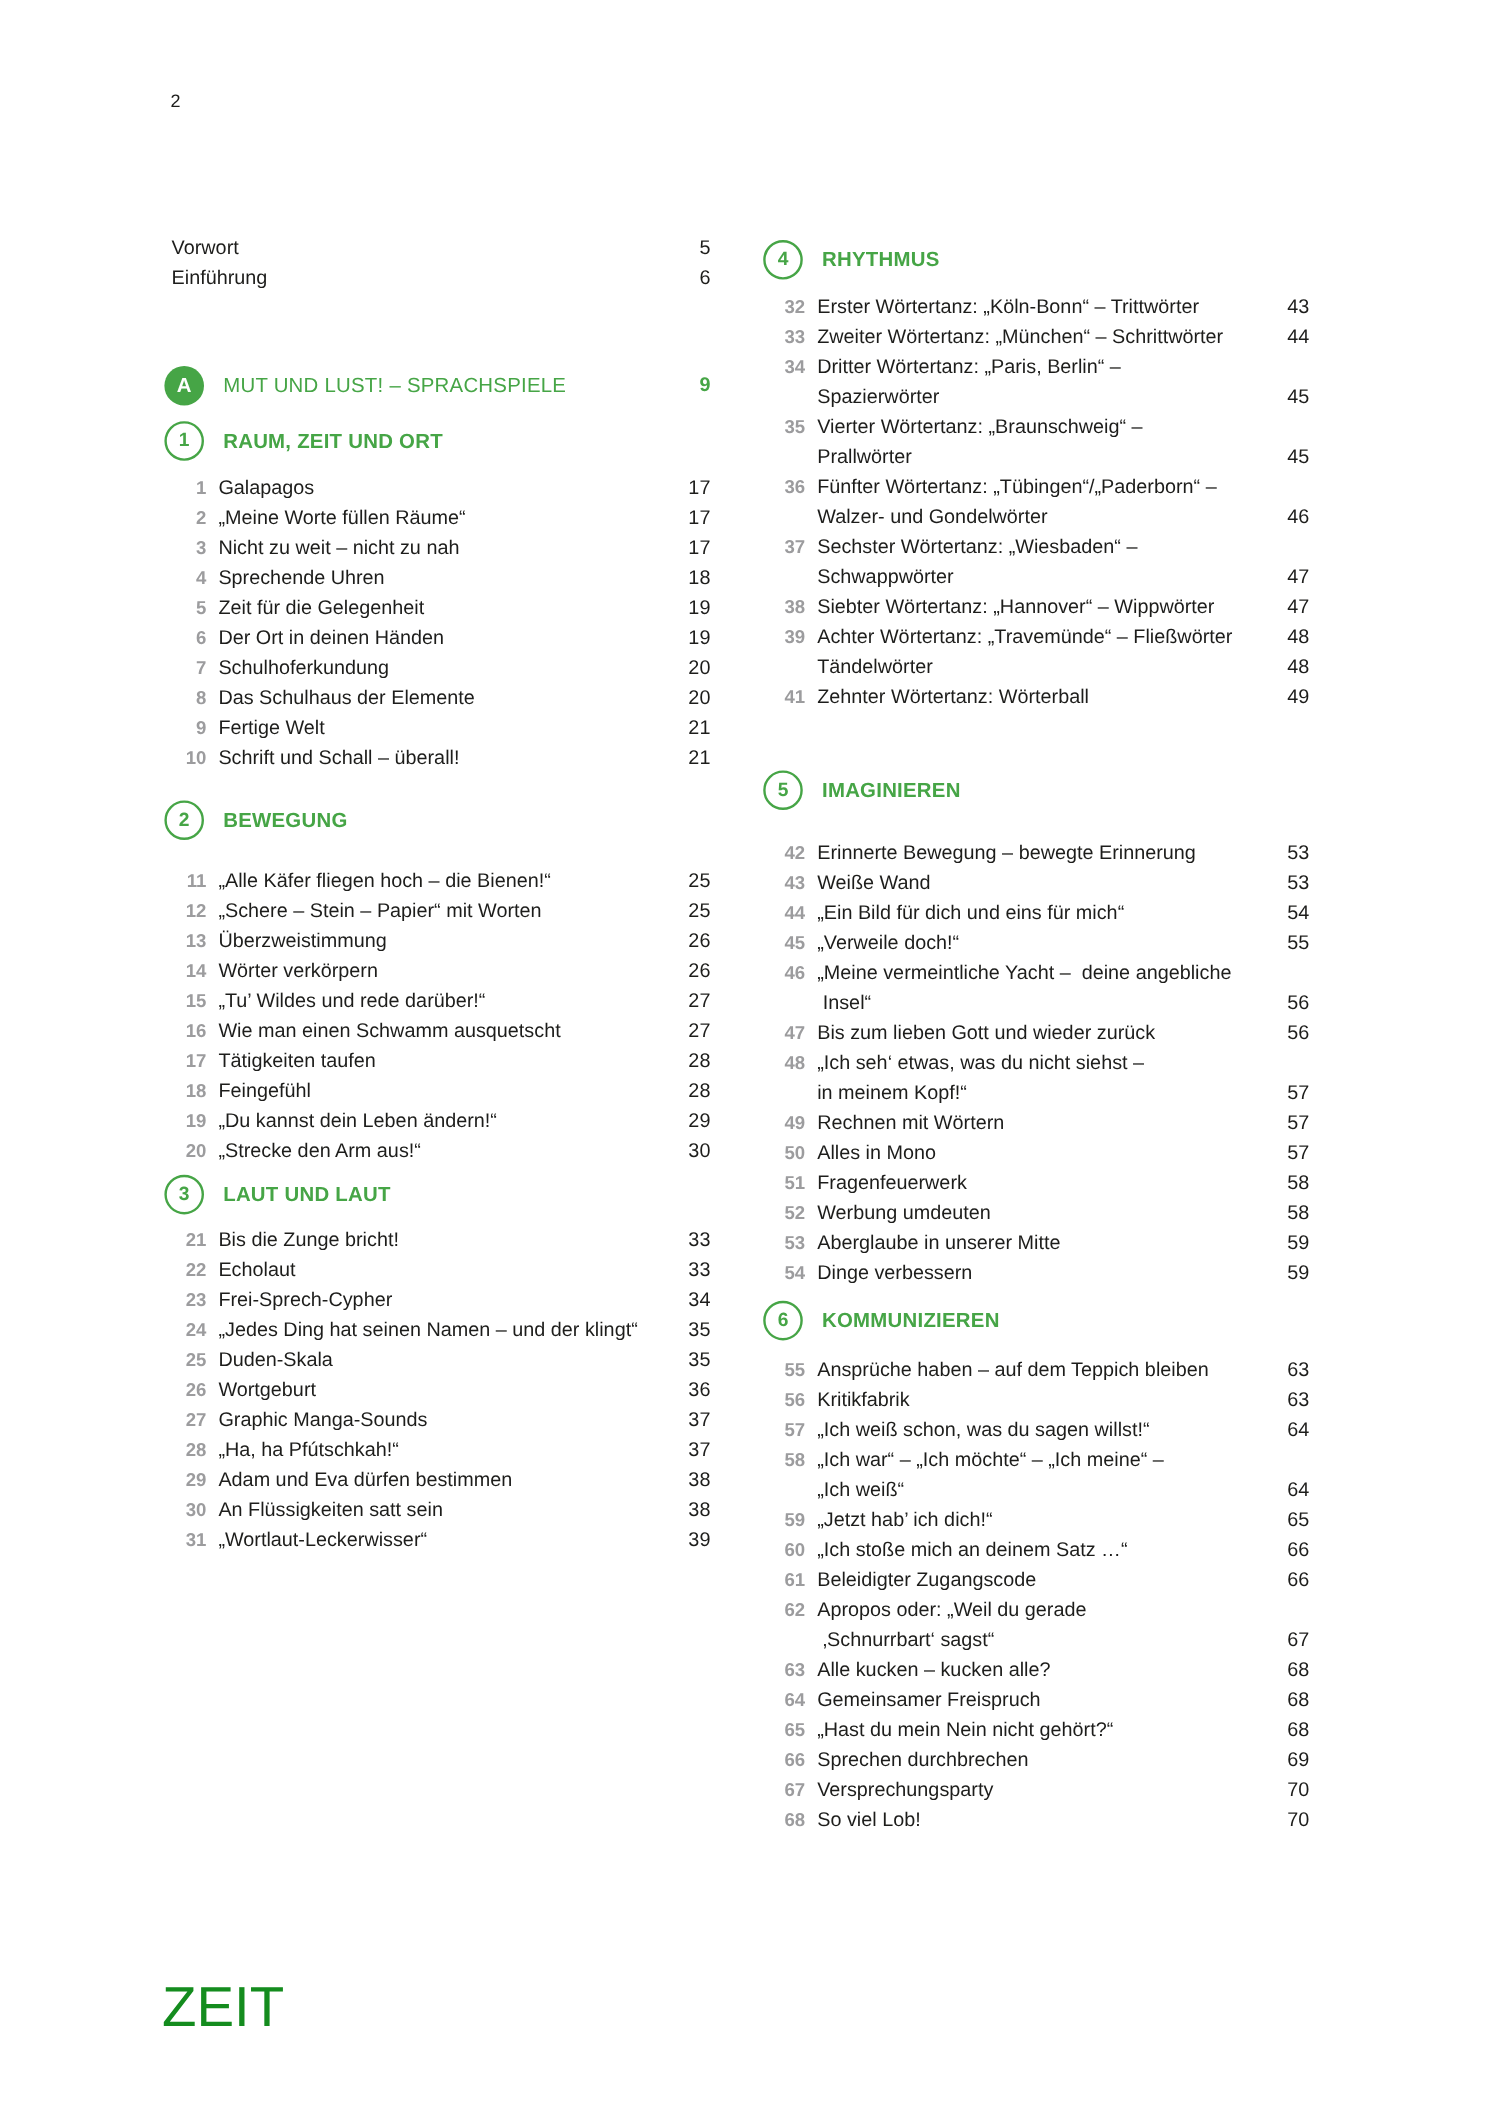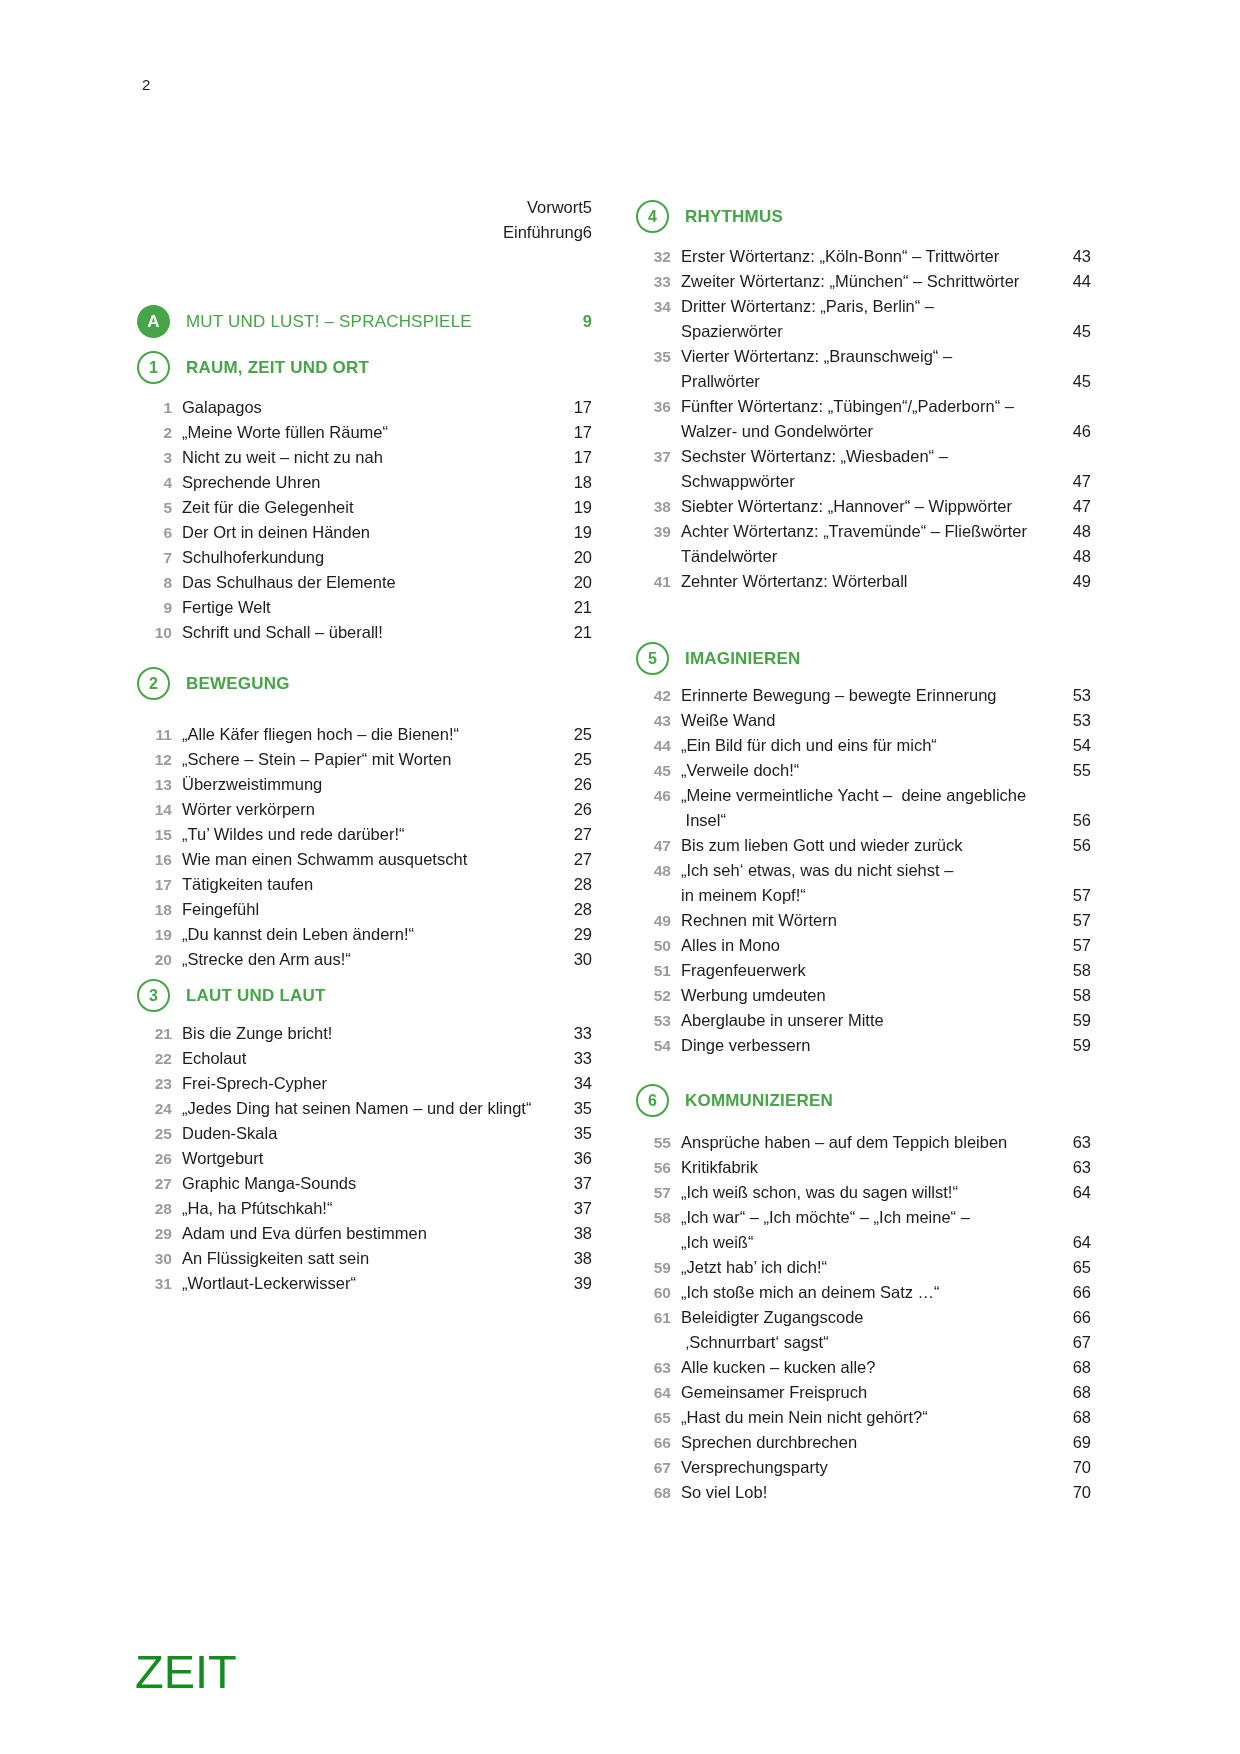--- a/index.html
+++ b/index.html
@@ -6,21 +6,21 @@
   body{
     width:1240px;height:1754px;background:#ffffff;position:relative;
     font-family:"Liberation Sans","DejaVu Sans",sans-serif;
     color:var(--ink,#1d1d1b);
     -webkit-font-smoothing:antialiased;
   }
   #page{position:absolute;inset:0;}
   .folio{position:absolute;left:142px;top:76px;font-size:15px;color:var(--ink);}
   
   .front{position:absolute;left:137px;top:195px;width:455px;}
-  .front .row{display:flex;height:25px;align-items:center;text-align:right;}
+  .front .row{display:flex;height:25px;align-items:center;}
   .front .lbl{padding-left:6px;font-size:16.5px;flex:1;}
   .front .pg{font-size:16.5px;}
   
   .part{position:absolute;left:137px;top:305px;width:455px;height:33px;display:flex;align-items:center;}
   .badge{width:33px;height:33px;border-radius:50%;background:var(--green);color:#fff;
          font-weight:bold;font-size:17px;display:flex;align-items:center;justify-content:center;flex:none;}
   .part .ttl{margin-left:16px;color:var(--green);font-weight:normal;font-size:17px;flex:1;letter-spacing:.2px;}
   .part .pg{color:var(--green);font-weight:bold;font-size:16.5px;}
   
   .sec{position:absolute;width:455px;}
@@ -32,21 +32,21 @@
   #sec-s6{left:636px;top:1084px}
   .hd{display:flex;align-items:center;height:33px;}
   .circle{width:33px;height:33px;box-sizing:border-box;border:2.5px solid var(--green);border-radius:50%;
           color:var(--green);font-weight:bold;font-size:16px;display:flex;align-items:center;justify-content:center;flex:none;background:#fff;}
   .hd-title{margin-left:16px;color:var(--green);font-weight:bold;font-size:17px;letter-spacing:.2px;}
   .items{margin-top:10px;}
   #sec-s1 .items{margin-top:11px}
   #sec-s2 .items{margin-top:22px}
   #sec-s3 .items{margin-top:9px}
   #sec-s4 .items{margin-top:11px}
-  #sec-s5 .items{margin-top:8px}
+  #sec-s5 .items{margin-top:24px}
   #sec-s6 .items{margin-top:13px}
   .row{display:flex;height:25px;align-items:center;}
   .num{width:35px;flex:none;text-align:right;color:var(--gray);font-weight:bold;font-size:15.5px;}
   .txt{margin-left:10px;flex:1;font-size:16.5px;white-space:pre;color:var(--ink);}
   .pgn{flex:none;font-size:16.5px;color:var(--ink);}
   
   .logo{position:absolute;left:135px;top:1644px;font-size:47px;color:var(--logo);letter-spacing:0px;}
 </style>
 </head>
 <body style="--green: #46a546; --logo: #148c1e; --gray: #9c9c9e; --ink: #1d1d1b;">
@@ -452,20 +452,25 @@
           <span class="num">60</span>
           <span class="txt">„Ich stoße mich an deinem Satz …“</span>
           <span class="pgn">66</span>
         </div>
         <div class="row">
           <span class="num">61</span>
           <span class="txt">Beleidigter Zugangscode</span>
           <span class="pgn">66</span>
         </div>
         <div class="row">
+          <span class="num">62</span>
+          <span class="txt">Apropos oder: „Weil du gerade</span>
+          <span class="pgn"></span>
+        </div>
+        <div class="row">
           <span class="num"></span>
           <span class="txt"> ‚Schnurrbart‘ sagst“</span>
           <span class="pgn">67</span>
         </div>
         <div class="row">
           <span class="num">63</span>
           <span class="txt">Alle kucken – kucken alle?</span>
           <span class="pgn">68</span>
         </div>
         <div class="row">

